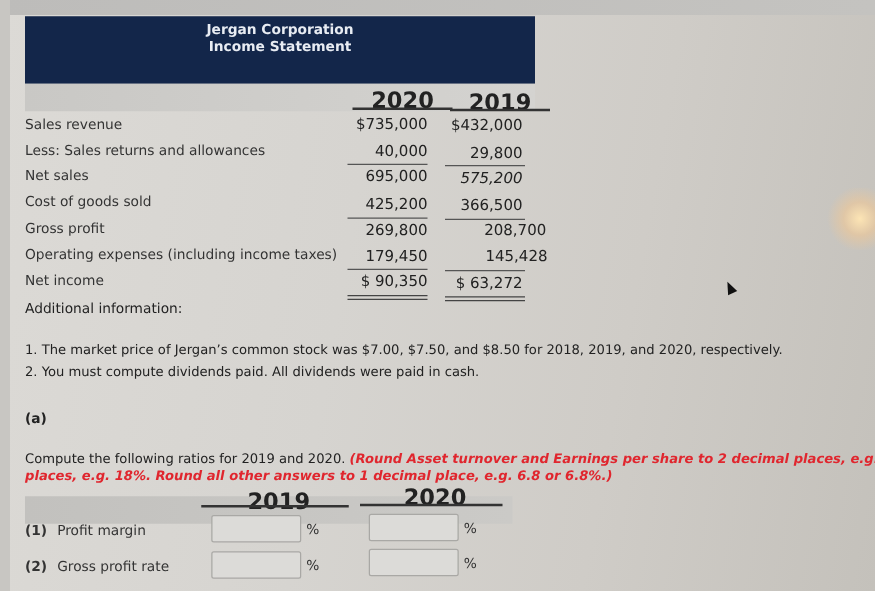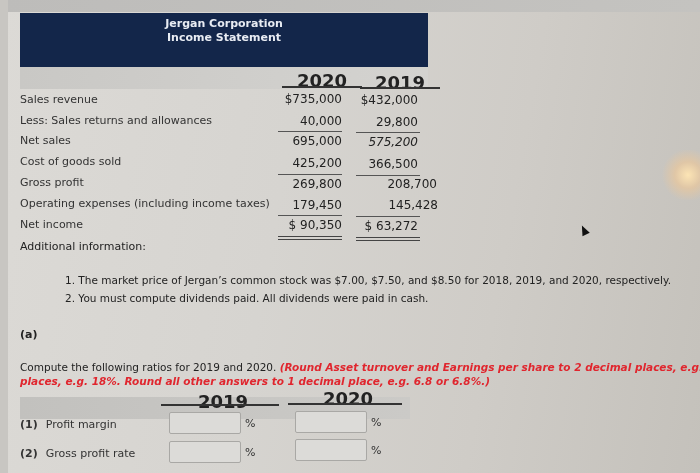--- a/index.html
+++ b/index.html
@@ -39,21 +39,21 @@
   .yr-line { position: absolute; height: 2px; background: #333; }
   .row-label {
     position: absolute; left: 12px; font-size: 11px; color: #333; white-space: nowrap;
   }
   .amt {
     position: absolute; font-size: 12px; color: #222; text-align: right; width: 80px;
   }
   .uline { position: absolute; height: 1px; background: #555; }
   .dline { position: absolute; height: 4px; border-top: 1.5px solid #444; border-bottom: 1.5px solid #444; box-sizing: border-box; }
   .info-title { position: absolute; left: 12px; top: 230px; font-size: 11px; color: #222; }
-  .info-item { position: absolute; left: 12px; font-size: 10.5px; color: #222; white-space: nowrap; margin-left: 45px; }
+  .info-item { position: absolute; left: 12px; font-size: 10.5px; color: #222; white-space: nowrap; }
   .part { position: absolute; left: 12px; top: 318px; font-size: 11px; font-weight: bold; color: #222; }
   .instr { position: absolute; left: 12px; top: 350px; font-size: 10.5px; color: #222; line-height: 14px; white-space: nowrap; }
   .instr .red { color: #e0262e; font-weight: bold; font-style: italic; }
   .ratio-band {
     position: absolute; left: 12px; top: 387px; width: 390px; height: 22px;
     background: linear-gradient(90deg, #c2c1be, #cbcac7);
   }
   .ratio-label { position: absolute; left: 12px; font-size: 11px; color: #333; white-space: nowrap; }
   .ratio-label b { margin-right: 8px; }
   .ans {

